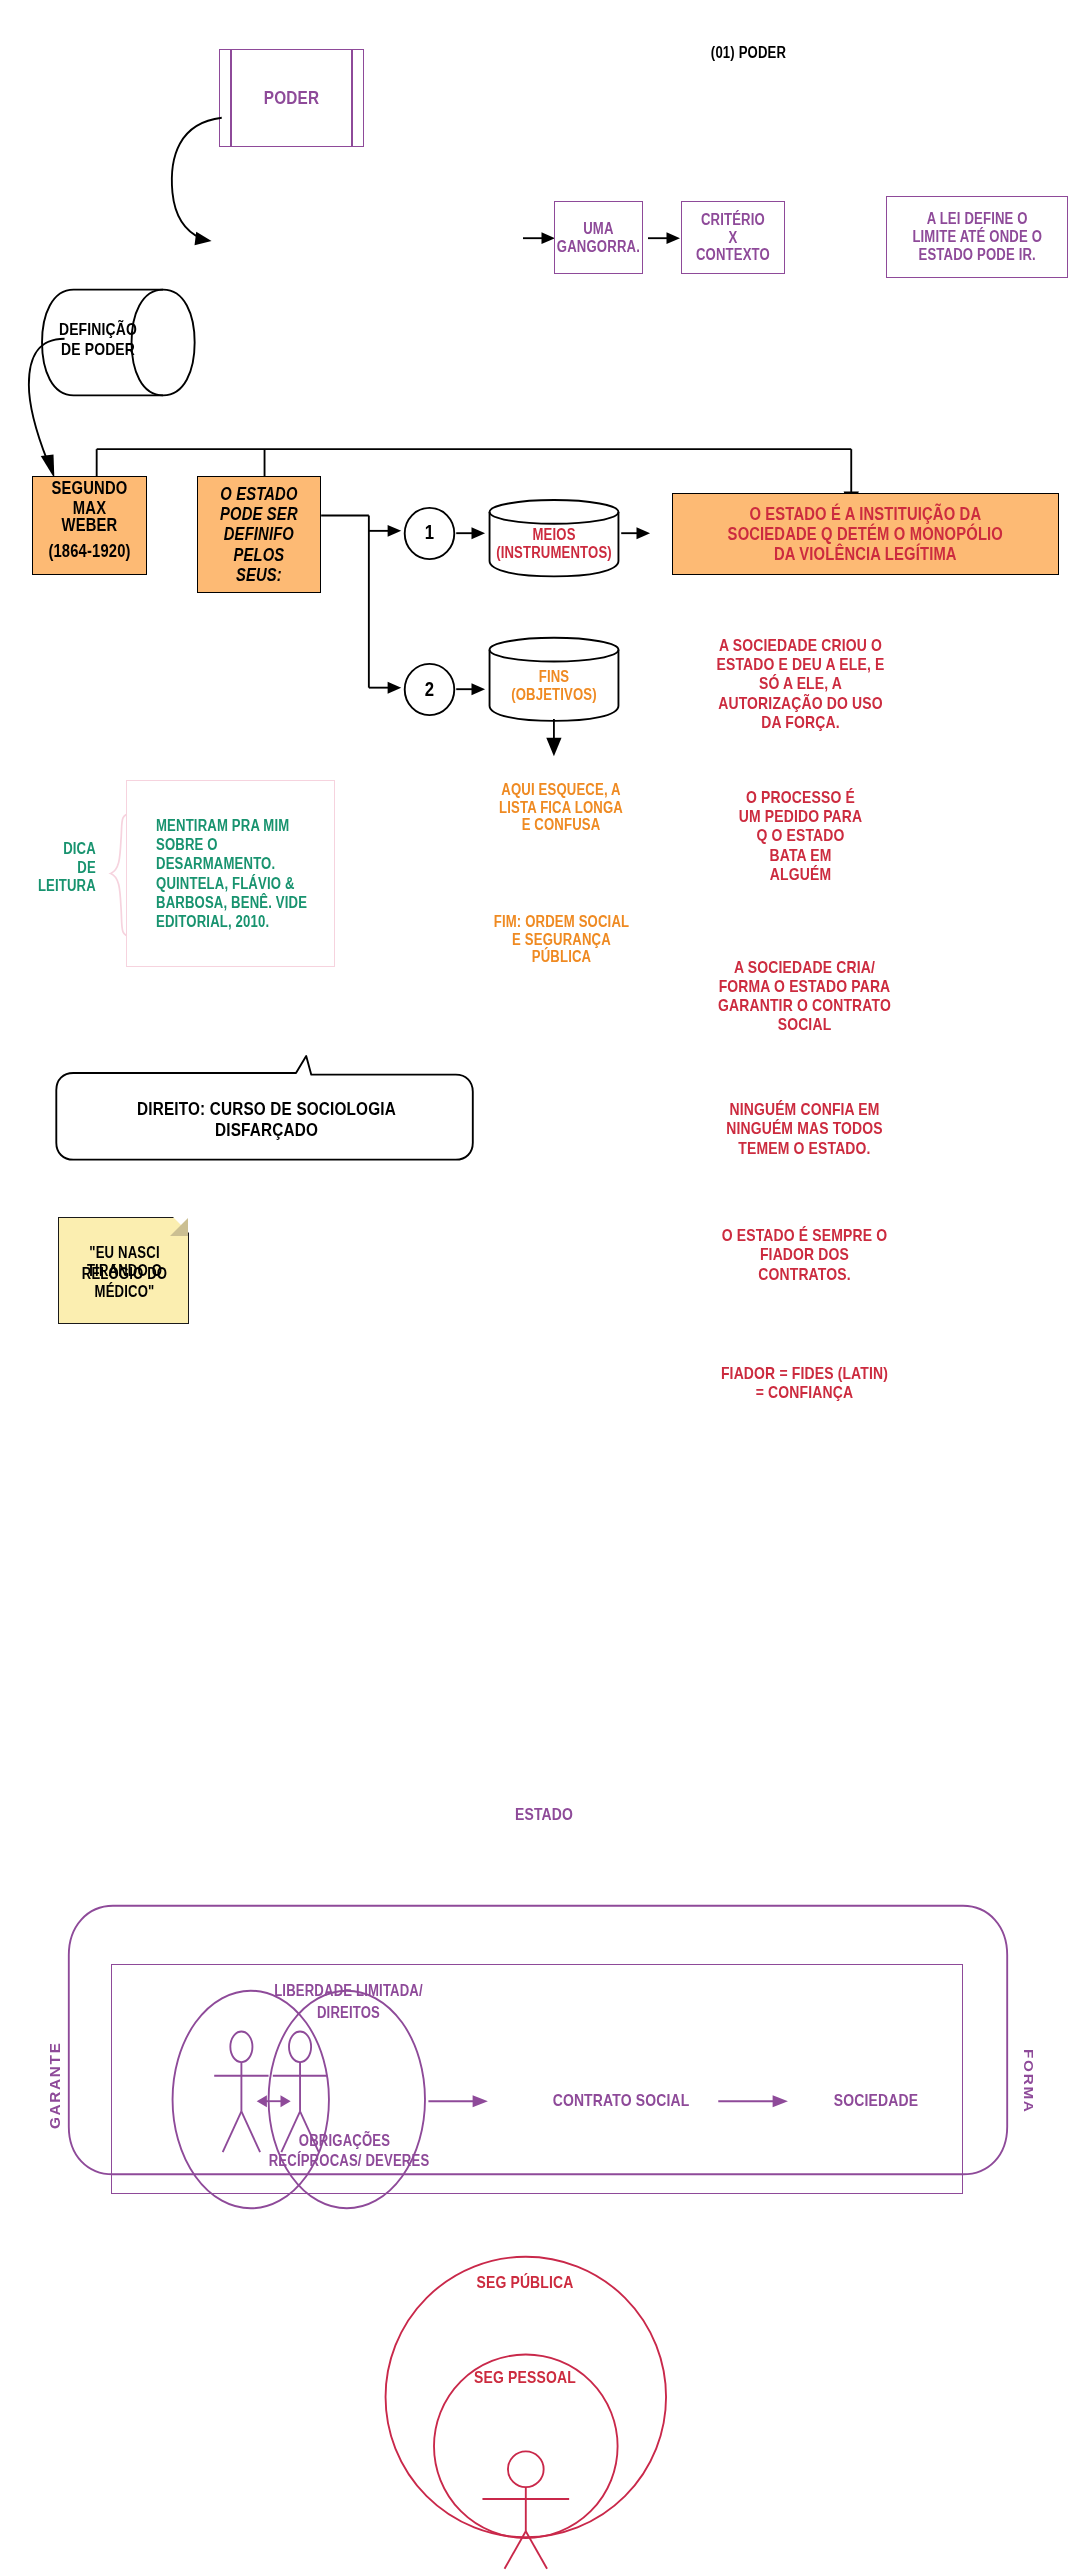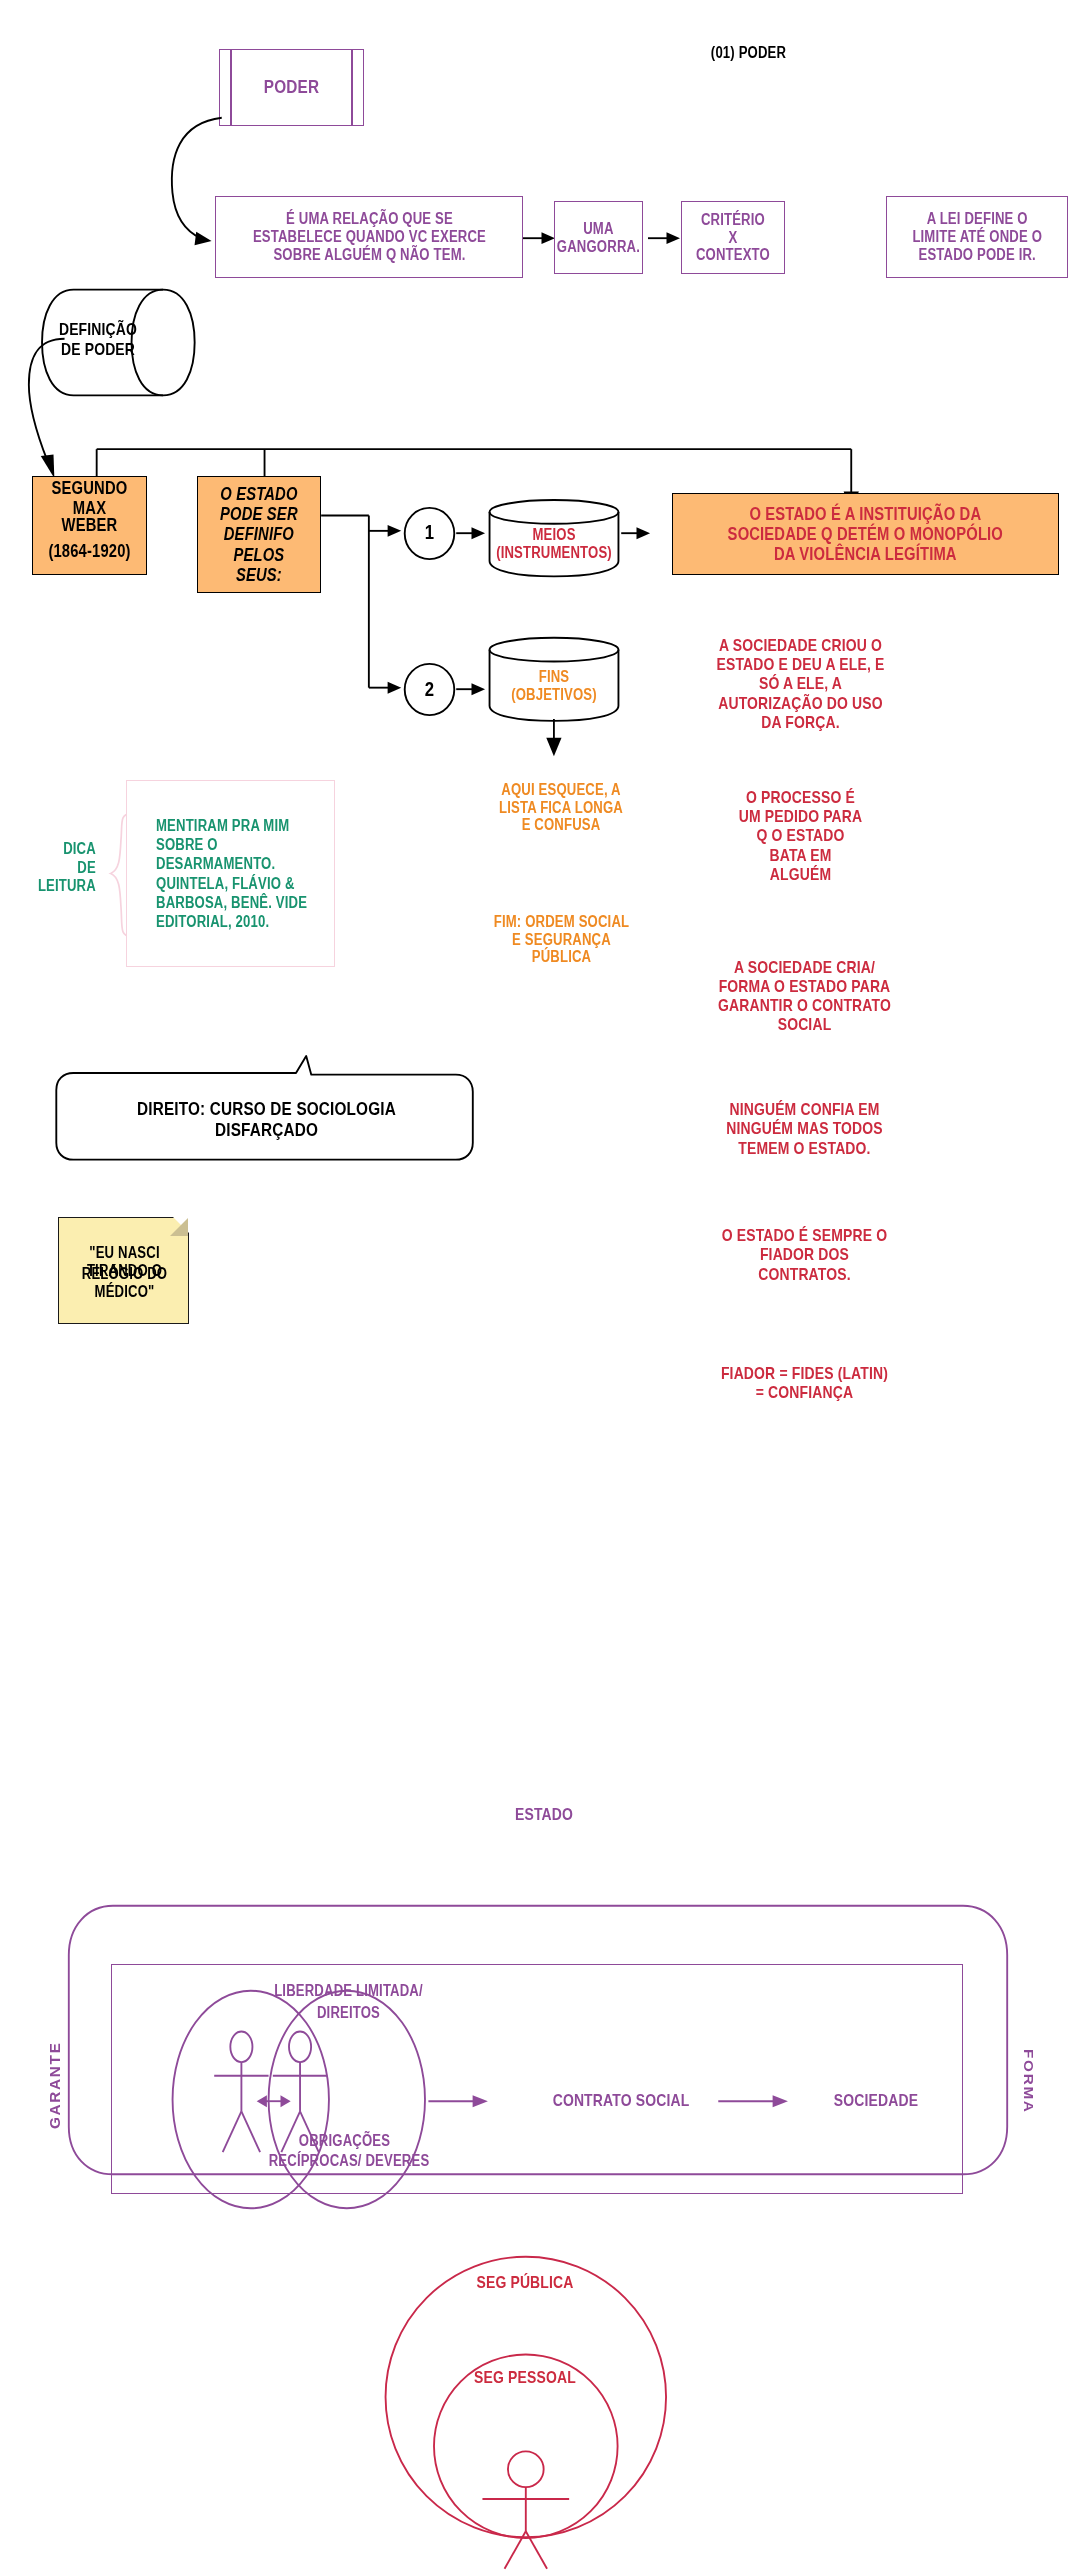--- a/index.html
+++ b/index.html
@@ -51,34 +51,31 @@
             border-left:18.7px solid transparent;border-top:18.7px solid #fff;}
   .vert{writing-mode:vertical-rl;}
 </style>
 </head>
 <body>
 
 <div class="stage">
 
   <div class="abs txt cond black" style="left:672px;top:43px;width:153px;height:20.4px;font-size:16px;">(01) PODER</div>
 
-  <div class="abs proc boxP" style="left:219px;top:49px;width:145px;height:77px;">
+  <div class="abs proc boxP" style="left:219px;top:49px;width:145px;height:98px;">
     <div class="bar" style="left:10.2px;"></div>
     <div class="bar" style="right:10.2px;"></div>
     <div class="txt cond" style="position:absolute;inset:0;color:#8e4a99;font-size:18.7px;">PODER</div>
   </div>
 
   <svg class="abs" style="left:162px;top:111px;width:94px;height:136px;" viewBox="0 0 110 160" width="94" height="136">
     <path class="stroke-k" d="M 70 8 C 20 14 8 54 12 96 C 15 126 28 142 46 150"></path>
     <polygon class="fill-k" points="40,142 58,153 38,158"></polygon>
   </svg>
 
-  <div class="abs boxP" style="left:215px;top:196px;width:308px;height:82px;">
-    <div class="txt cond" style="position:absolute;inset:3.4px 8.5px;color:#8e4a99;font-size:16px;">É UMA RELAÇÃO QUE SE ESTABELECE QUANDO VC EXERCE SOBRE ALGUÉM Q NÃO TEM.</div>
-  </div>
 
   <svg class="abs" style="left:523px;top:228px;width:32px;height:20.4px;" viewBox="0 0 38 24" width="32" height="20.4">
     <line class="stroke-k" x1="0" y1="12" x2="26" y2="12"></line>
     <polygon class="fill-k" points="22,5 38,12 22,19"></polygon>
   </svg>
 
   <div class="abs boxP" style="left:554px;top:201px;width:89px;height:73px;">
     <div class="txt cond" style="position:absolute;inset:3.4px 5.1px;color:#8e4a99;font-size:16px;">UMA GANGORRA.</div>
   </div>
 

